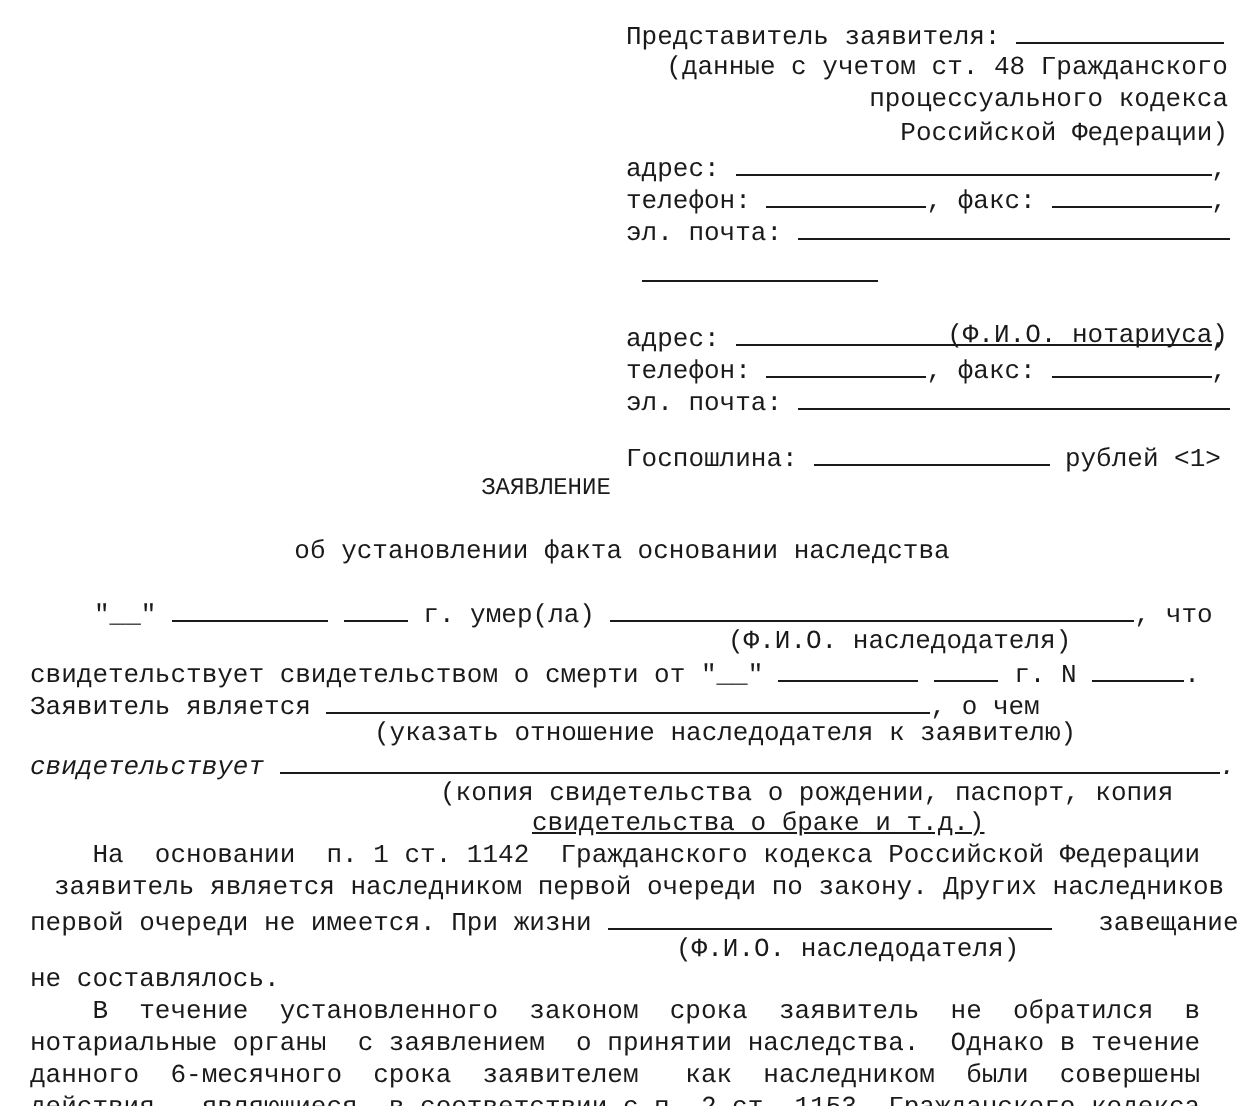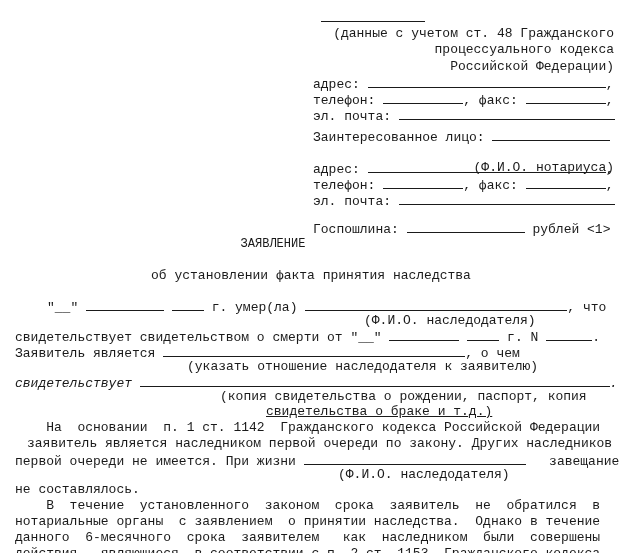--- a/index.html
+++ b/index.html
@@ -5,37 +5,37 @@
   html, body { margin:0; padding:0; background:#ffffff; }
   body { width:622px; height:553px; overflow:hidden; position:relative;
          font-family:"Liberation Mono", "DejaVu Sans Mono", monospace; font-size:13px; color:#1a1a1a; }
   .ln { position:absolute; white-space:pre; line-height:16px; }
   .u { display:inline-block; border-bottom:1px solid #1a1a1a; height:12px; vertical-align:baseline; }
   .c { text-align:center; }
 </style>
 </head>
 <body>
 
-<div class="ln" style="left:313px;top:9px;"> <span class="u" style="width:104px"></span></div>
+<div class="ln" style="left:313px;top:9px;"><span>Представитель заявителя:</span> <span class="u" style="width:104px"></span></div>
 <div class="ln" style="left:300px;top:26px;width:314px;text-align:right">(данные с учетом ст. 48 Гражданского</div>
 <div class="ln" style="left:300px;top:42px;width:314px;text-align:right">процессуального кодекса</div>
 <div class="ln" style="left:300px;top:59px;width:314px;text-align:right">Российской Федерации)</div>
 <div class="ln" style="left:313px;top:75px;"><span>адрес:</span> <span class="u" style="width:238px"></span>,</div>
 <div class="ln" style="left:313px;top:91px;"><span>телефон:</span> <span class="u" style="width:80px"></span><span>, факс:</span> <span class="u" style="width:80px"></span>,</div>
 <div class="ln" style="left:313px;top:107px;"><span>эл. почта:</span> <span class="u" style="width:216px"></span></div>
 
-<div class="ln" style="left:313px;top:128px;"><span>Заинтересованное лицо:</span> <span class="u" style="width:118px"></span></div>
+<div class="ln" style="left:313px;top:128px;"> <span class="u" style="width:118px"></span></div>
 <div class="ln" style="left:300px;top:160px;width:314px;text-align:right">(Ф.И.О. нотариуса)</div>
 <div class="ln" style="left:313px;top:160px;"><span>адрес:</span> <span class="u" style="width:238px"></span>,</div>
 <div class="ln" style="left:313px;top:176px;"><span>телефон:</span> <span class="u" style="width:80px"></span><span>, факс:</span> <span class="u" style="width:80px"></span>,</div>
 <div class="ln" style="left:313px;top:192px;"><span>эл. почта:</span> <span class="u" style="width:216px"></span></div>
 <div class="ln" style="left:313px;top:220px;"><span>Госпошлина:</span> <span class="u" style="width:118px"></span> <span>рублей &lt;1&gt;</span></div>
 
 <div class="ln c" style="left:0;top:236px;width:546px;font-size:12px">ЗАЯВЛЕНИЕ</div>
-<div class="ln c" style="left:0;top:268px;width:622px">об установлении факта принятия наследства</div>
+<div class="ln c" style="left:0;top:268px;width:622px">об установлении факта основании наследства</div>
 
 <div class="ln" style="left:47px;top:298px;"><span>"__"</span> <span class="u" style="width:78px"></span> <span class="u" style="width:32px"></span> <span>г. умер(ла)</span> <span class="u" style="width:262px"></span><span>, что</span></div>
 <div class="ln" style="left:364px;top:313px;">(Ф.И.О. наследодателя)</div>
 <div class="ln" style="left:15px;top:328px;"><span>свидетельствует свидетельством о смерти от "__"</span> <span class="u" style="width:70px"></span> <span class="u" style="width:32px"></span> <span>г. N</span> <span class="u" style="width:46px"></span><span>.</span></div>
 <div class="ln" style="left:15px;top:344px;"><span>Заявитель является</span> <span class="u" style="width:302px"></span><span>, о чем</span></div>
 <div class="ln" style="left:187px;top:359px;">(указать отношение наследодателя к заявителю)</div>
 <div class="ln" style="left:15px;top:374px;font-style:italic;"><span>свидетельствует</span> <span class="u" style="width:470px"></span><span>.</span></div>
 <div class="ln" style="left:196px;top:389px;margin-left:24px;">(копия свидетельства о рождении, паспорт, копия</div>
 <div class="ln" style="left:266px;top:404px;text-decoration:underline;">свидетельства о браке и т.д.)</div>
 

